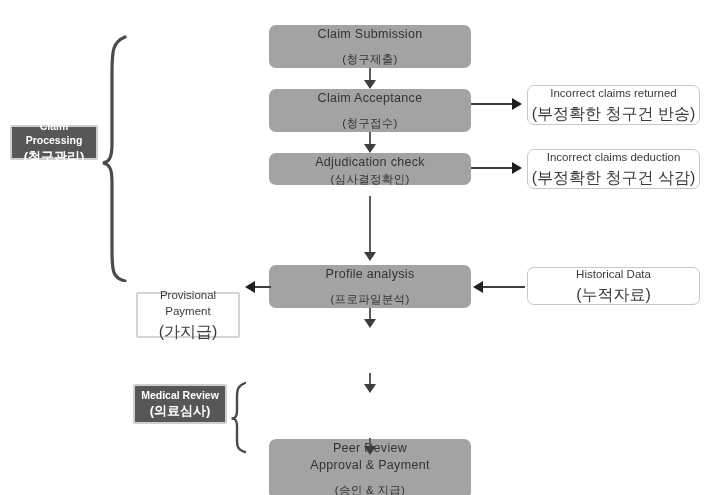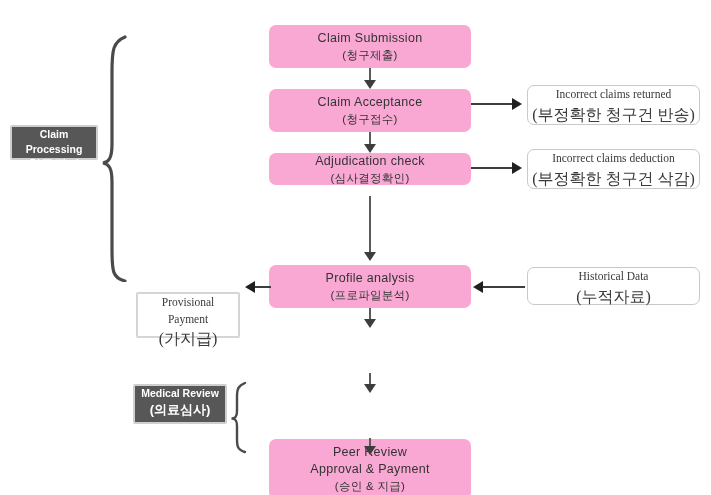--- a/index.html
+++ b/index.html
@@ -15,65 +15,64 @@
     width: 711px;
     height: 495px;
     background: #ffffff;
     overflow: hidden;
   }
 
   
   .node {
     position: absolute;
     box-sizing: border-box;
-    background: #f9a8d4;
+    background: #a3a3a3;
     border-radius: 7px;
     display: flex;
     flex-direction: column;
     align-items: center;
-    justify-content: center;
+    justify-content: space-between;
     color: #333333;
     font-size: 12.5px;
     line-height: 1.45;
     text-align: center;
     letter-spacing: 0.3px;
   }
   .node .ln2 { font-size: 11.5px; }
 
   
   .obox {
     position: absolute;
     box-sizing: border-box;
     background: #ffffff;
     border: 1.5px solid #c9c9c9;
     border-radius: 7px;
     display: flex;
     flex-direction: column;
     align-items: center;
-    justify-content: space-between;
+    justify-content: center;
     color: #3a3a3a;
     font-size: 11.5px;
     line-height: 1.45;
     text-align: center;
-    font-family: Liberation Serif, serif;
   }
   .obox .ln2 { font-size: 16px; }
   .obox.square { border-radius: 2px; border: 2px solid #d5d5d5; }
 
   
   .glabel {
     position: absolute;
     box-sizing: border-box;
     background: #575757;
     border: 2px solid #cfcfcf;
     border-radius: 2px;
     display: flex;
     flex-direction: column;
     align-items: center;
-    justify-content: flex-start;
+    justify-content: center;
     color: #ffffff;
     font-size: 10.5px;
     font-weight: bold;
     line-height: 1.4;
     text-align: center;
   }
   .glabel .ln2 { font-size: 13px; }
 
   
   .vline {

